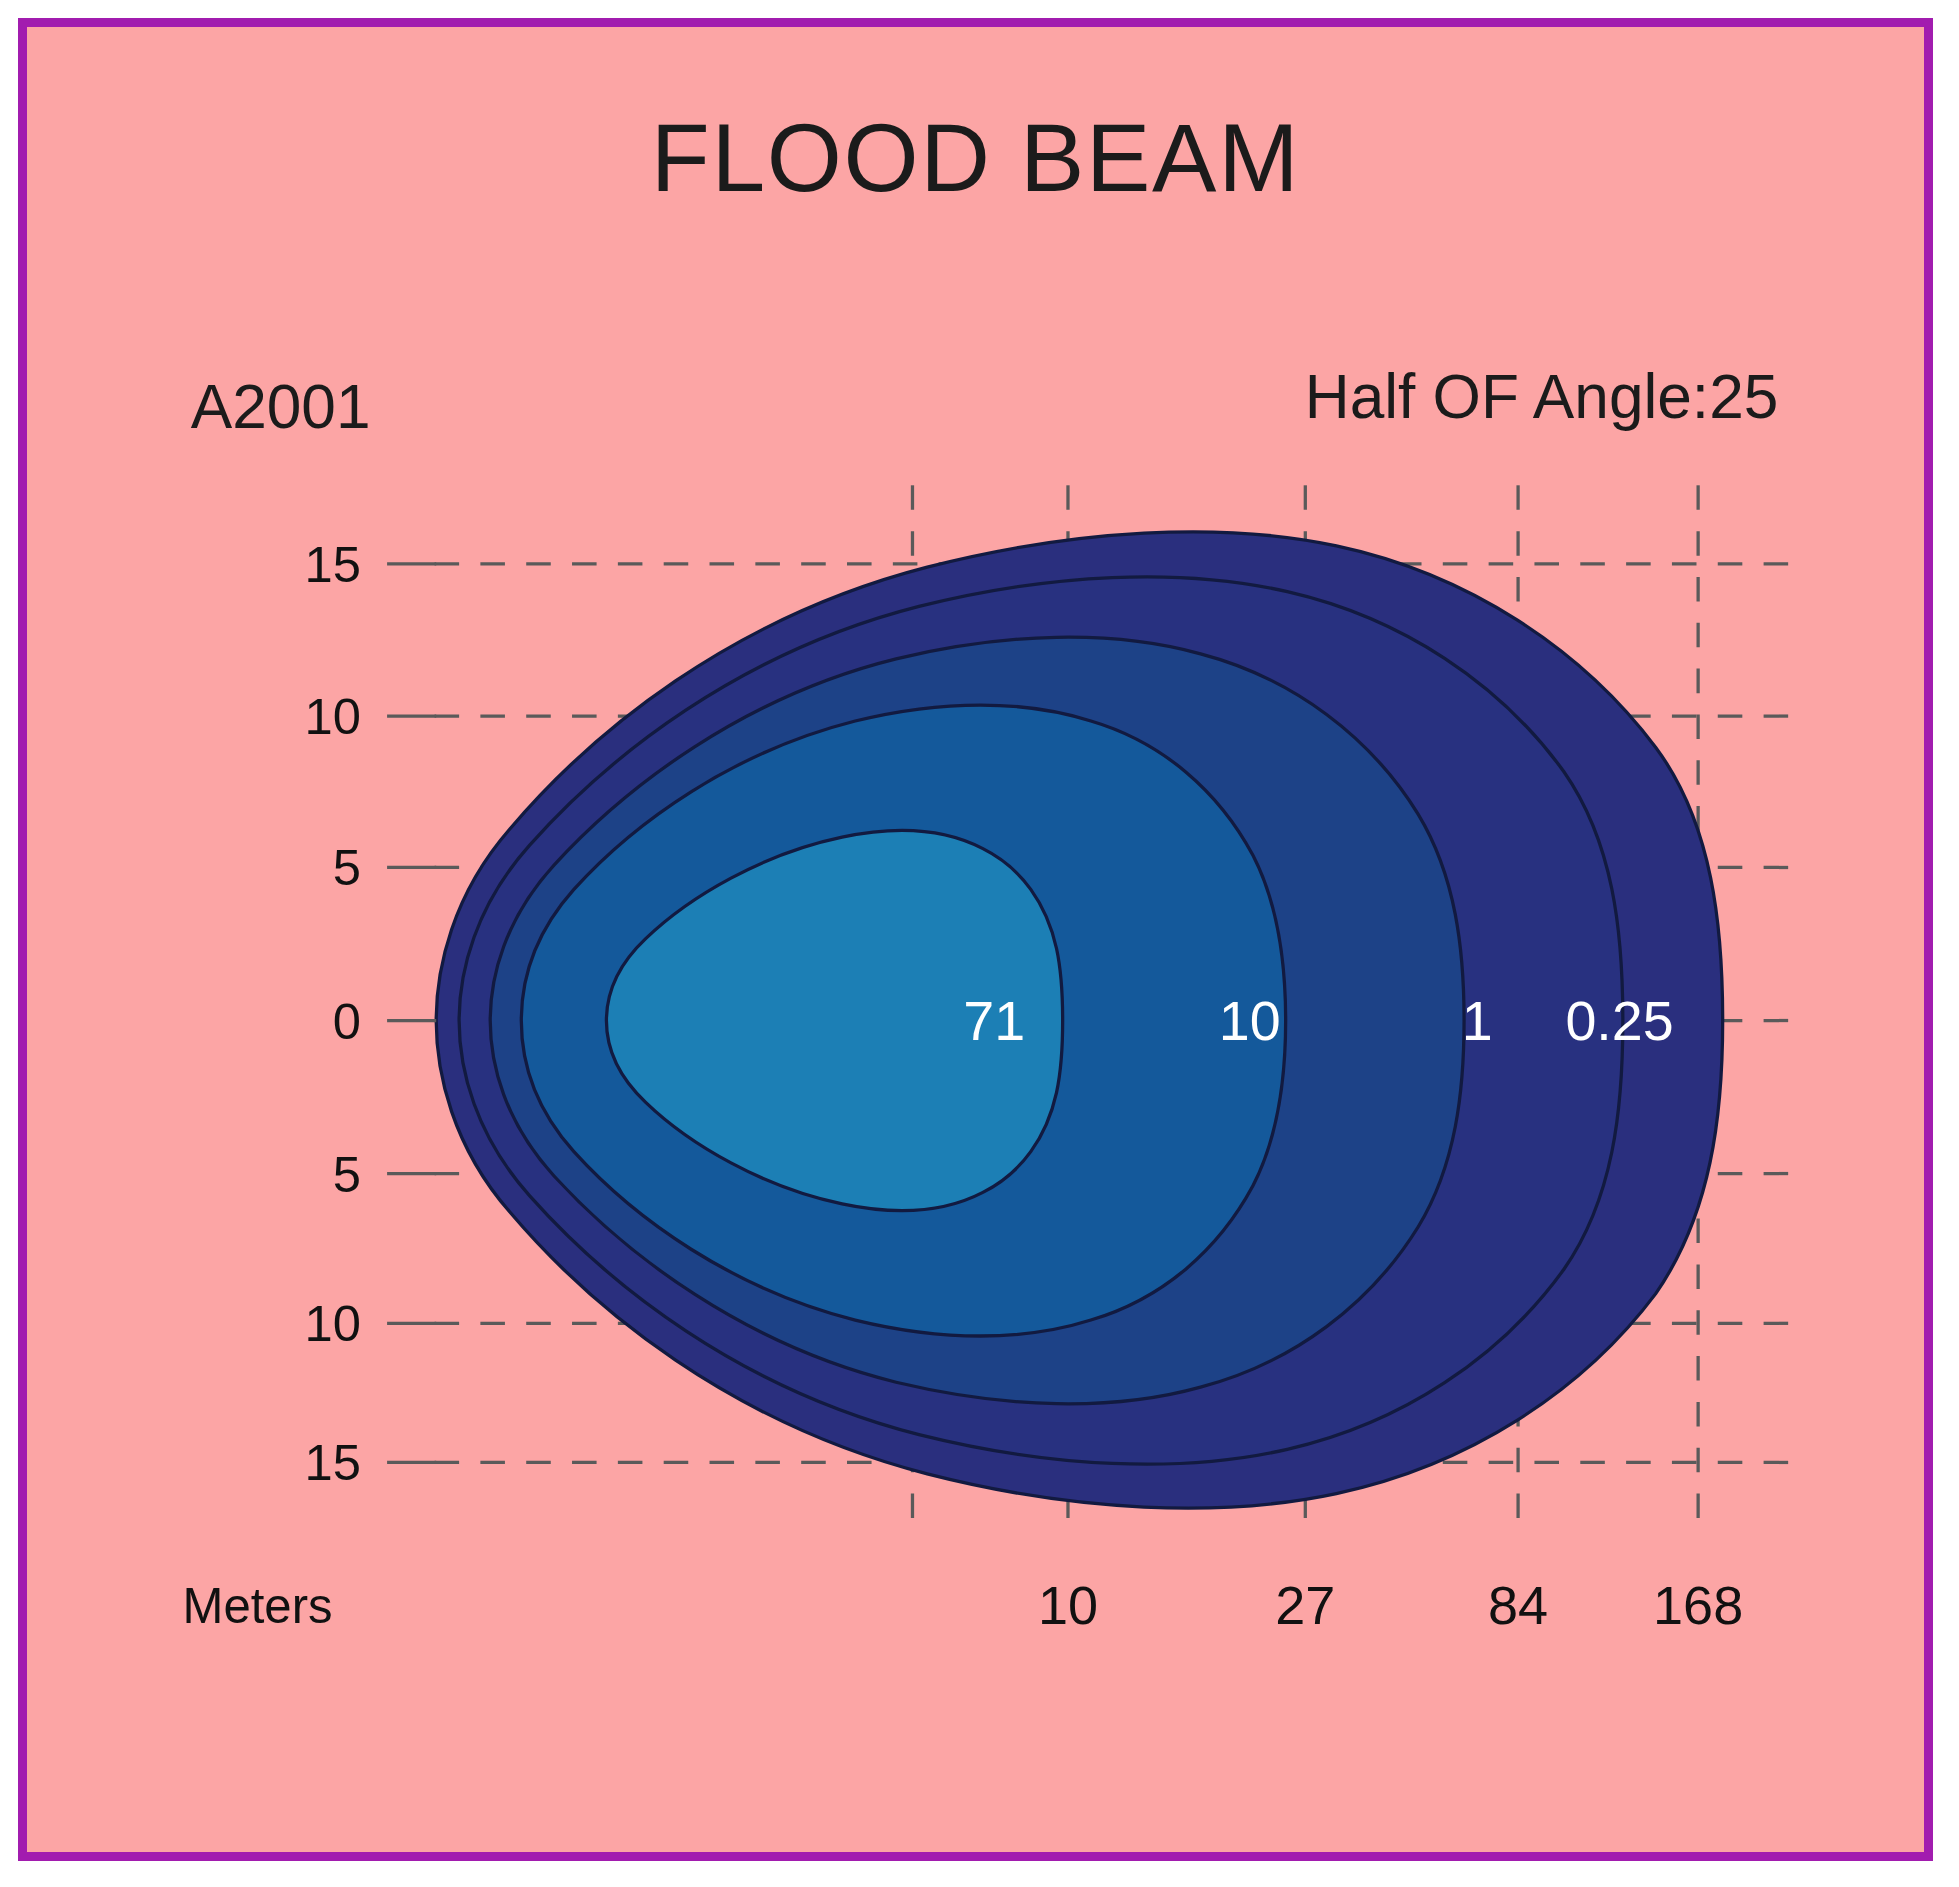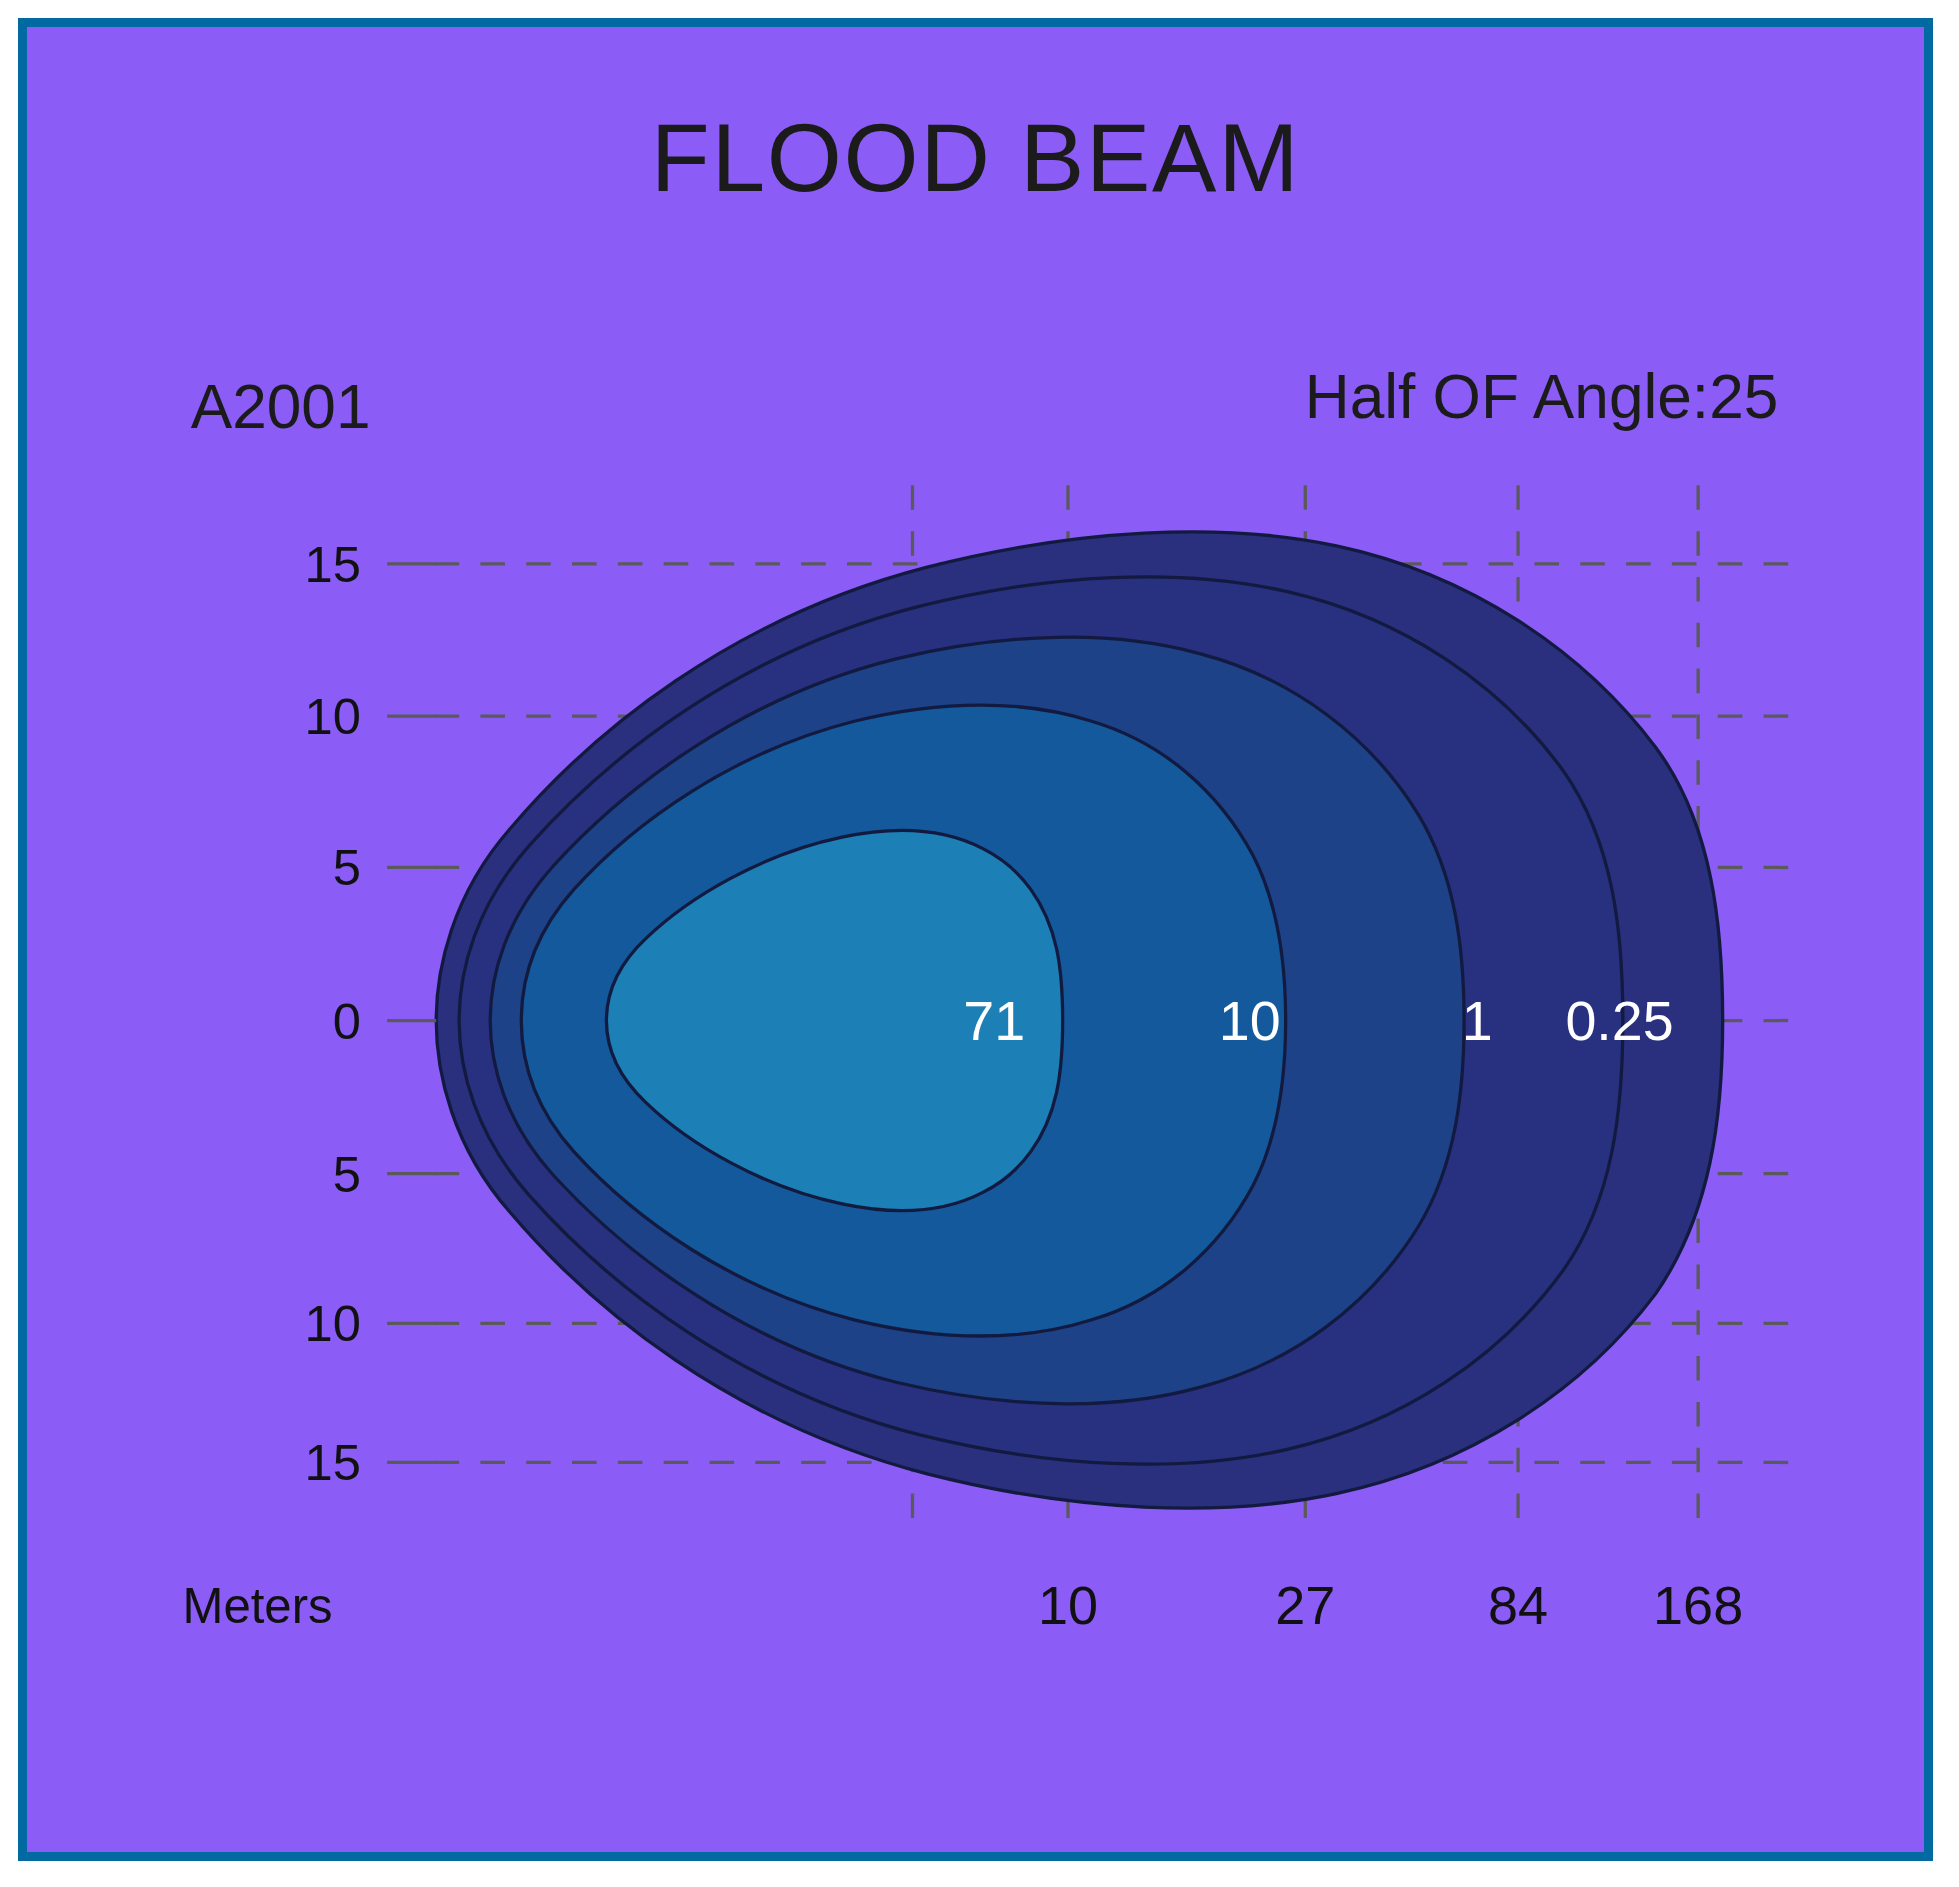--- a/index.html
+++ b/index.html
@@ -1,18 +1,18 @@
 <!DOCTYPE html>
 <html style="font-size:13px"><head>
 <meta charset="utf-8">
 <style>
   html,body{margin:0;padding:0;background:#ffffff;}
   body{width:1959px;height:1887px;font-family:"Liberation Sans",sans-serif;}
   #frame{position:absolute;left:18px;top:18px;width:1915px;height:1843px;
-         background:#8b5cf6;border:9px solid #0369a1;box-sizing:border-box;}
+         background:#fca5a5;border:9px solid #a21caf;box-sizing:border-box;}
   #stage{position:absolute;inset:0;}
   svg{display:block;}
   .ttl{font-size:118px;fill:#1b1b1b;letter-spacing:2px;}
   .sub{font-size:76px;fill:#1b1b1b;}
   .tick{font-size:62px;fill:#111111;}
   .xtick{font-size:66px;fill:#111111;}
   .axlab{font-size:60px;fill:#111111;}
   .clab{font-size:68px;fill:#ffffff;}
 </style>
 </head>

